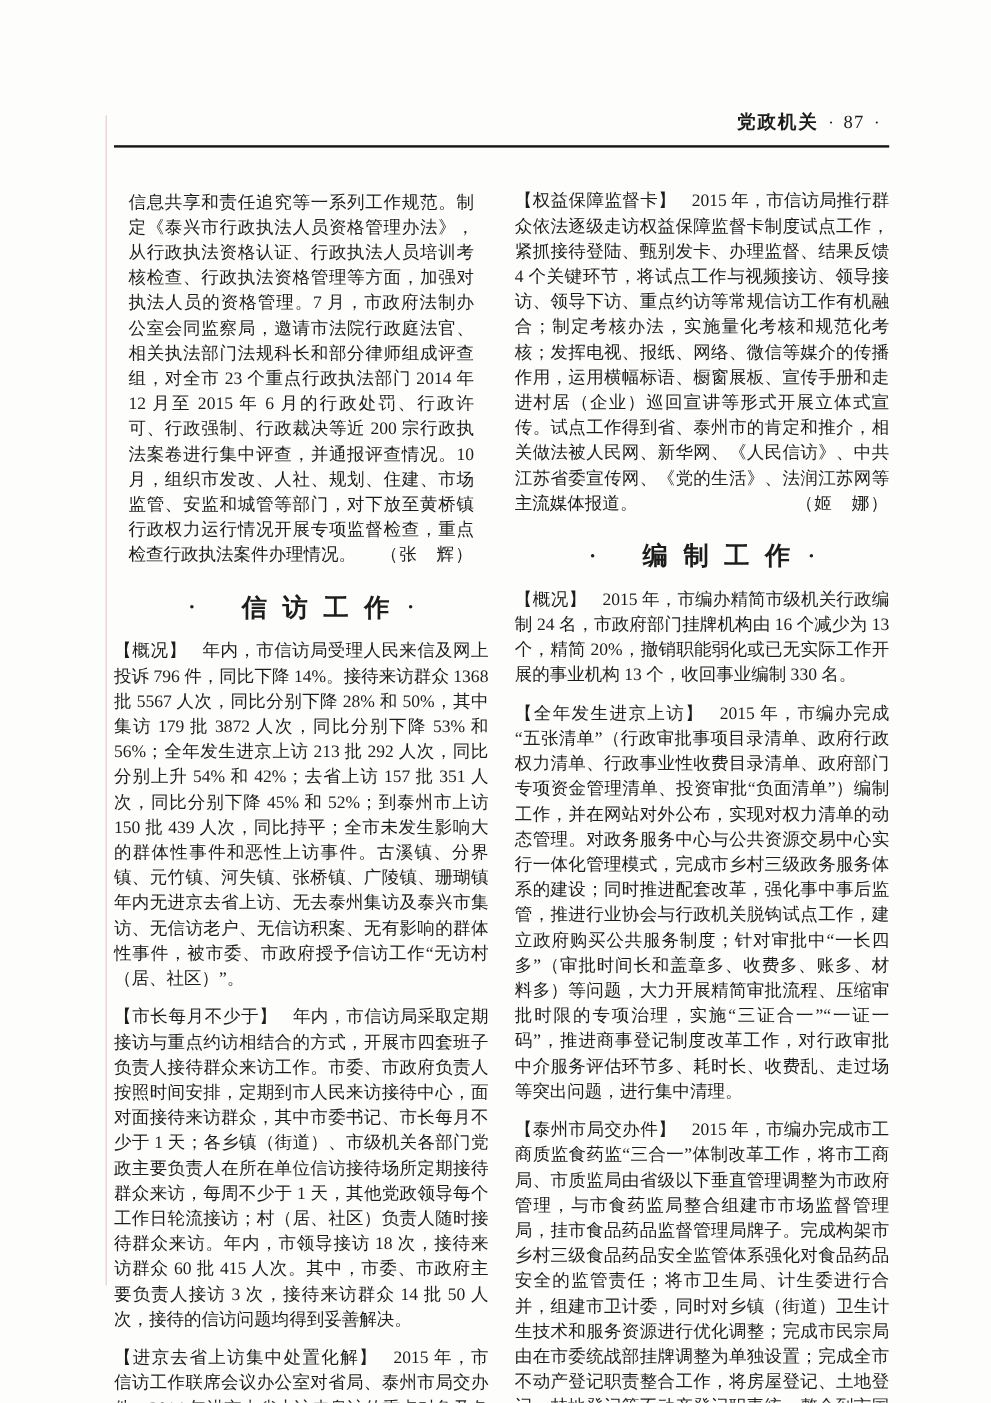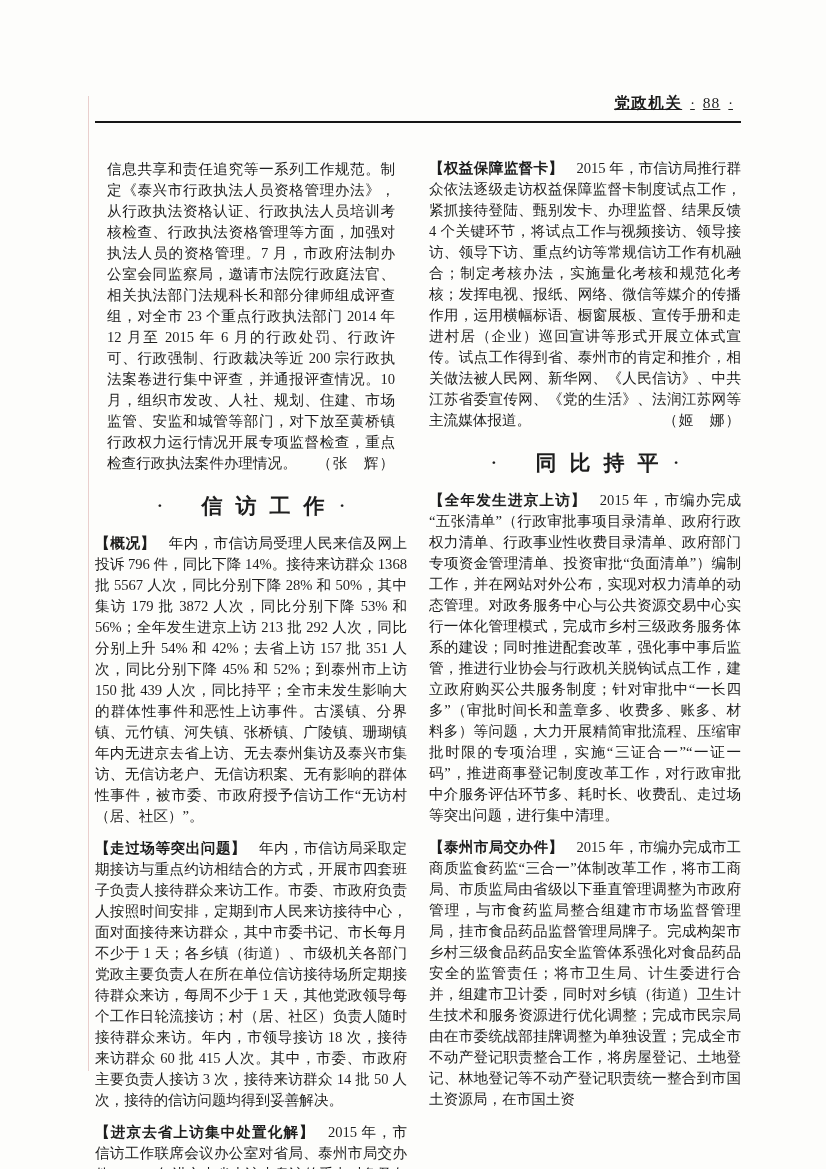--- a/index.html
+++ b/index.html
@@ -12,37 +12,37 @@
   .scan-line{
     position:absolute;left:88px;top:96px;width:1px;height:975px;
     background:rgba(195,120,120,.35);
   }
   .content{position:absolute;left:95px;top:94px;width:646px;}
 
   
   .page-header{
     display:flex;justify-content:flex-end;align-items:baseline;
     padding-bottom:8px;border-bottom:2.5px solid #161616;
-    font-size:15.5px;line-height:18px;text-decoration:underline;
+    font-size:15.5px;line-height:18px;
   }
   .ph-section{font-weight:bold;letter-spacing:1.5px;}
   .ph-dot{margin:0 8px;font-size:14px;}
   .ph-page{letter-spacing:1px;}
 
   
   .cols{display:flex;gap:22px;margin-top:24px;}
   .col{
     width:312px;flex:0 0 312px;
     font-size:14.6px;line-height:21px;
     text-align:justify;
   }
   p.para{margin:12px;}
   .entry{margin-top:11px;}
   .entry-head{
-    font-weight:bold;
+    font-weight:normal;
     font-family:"Liberation Sans","DejaVu Sans",sans-serif;
     letter-spacing:.3px;
     margin-right:13px;
   }
   .attribution{float:right;letter-spacing:1px;}
 
   .section-heading{
     margin:17px 0 12px;
     display:flex;justify-content:center;align-items:center;
     font-size:21px;line-height:30px;font-weight:600;
@@ -54,21 +54,21 @@
 </head>
 <body>
 
 <div class="scan-line"></div>
 
 <div class="content">
 
   <div class="page-header">
     <span class="ph-section">党政机关</span>
     <span class="ph-dot">·</span>
-    <span class="ph-page">88</span>
+    <span class="ph-page">87</span>
     <span class="ph-dot">·</span>
   </div>
 
   <div class="cols">
 
     <div class="col">
       <p class="para">
         <span>信息共享和责任追究等一系列工作规范。制定《泰兴市行政执法人员资格管理办法》，从行政执法资格认证、行政执法人员培训考核检查、行政执法资格管理等方面，加强对执法人员的资格管理。7 月，市政府法制办公室会同监察局，邀请市法院行政庭法官、相关执法部门法规科长和部分律师组成评查组，对全市 23 个重点行政执法部门 2014 年 12 月至 2015 年 6 月的行政处罚、行政许可、行政强制、行政裁决等近 200 宗行政执法案卷进行集中评查，并通报评查情况。10 月，组织市发改、人社、规划、住建、市场监管、安监和城管等部门，对下放至黄桥镇行政权力运行情况开展专项监督检查，重点检查行政执法案件办理情况。</span>
         <span class="attribution">（张　辉）</span>
       </p>
@@ -77,41 +77,44 @@
         <span class="sh-dot">·</span>
         <span class="sh-title">信访工作</span>
         <span class="sh-dot">·</span>
       </div>
 
       <div class="entry">
         <b class="entry-head">【概况】</b><span>年内，市信访局受理人民来信及网上投诉 796 件，同比下降 14%。接待来访群众 1368 批 5567 人次，同比分别下降 28% 和 50%，其中集访 179 批 3872 人次，同比分别下降 53% 和 56%；全年发生进京上访 213 批 292 人次，同比分别上升 54% 和 42%；去省上访 157 批 351 人次，同比分别下降 45% 和 52%；到泰州市上访 150 批 439 人次，同比持平；全市未发生影响大的群体性事件和恶性上访事件。古溪镇、分界镇、元竹镇、河失镇、张桥镇、广陵镇、珊瑚镇年内无进京去省上访、无去泰州集访及泰兴市集访、无信访老户、无信访积案、无有影响的群体性事件，被市委、市政府授予信访工作“无访村（居、社区）”。</span>
       </div>
 
       <div class="entry">
-        <b class="entry-head">【走过场等突出问题】</b><span>年内，市信访局采取定期接访与重点约访相结合的方式，开展市四套班子负责人接待群众来访工作。市委、市政府负责人按照时间安排，定期到市人民来访接待中心，面对面接待来访群众，其中市委书记、市长每月不少于 1 天；各乡镇（街道）、市级机关各部门党政主要负责人在所在单位信访接待场所定期接待群众来访，每周不少于 1 天，其他党政领导每个工作日轮流接访；村（居、社区）负责人随时接待群众来访。年内，市领导接访 18 次，接待来访群众 60 批 415 人次。其中，市委、市政府主要负责人接访 3 次，接待来访群众 14 批 50 人次，接待的信访问题均得到妥善解决。</span>
+        <b class="entry-head">【市长每月不少于】</b><span>年内，市信访局采取定期接访与重点约访相结合的方式，开展市四套班子负责人接待群众来访工作。市委、市政府负责人按照时间安排，定期到市人民来访接待中心，面对面接待来访群众，其中市委书记、市长每月不少于 1 天；各乡镇（街道）、市级机关各部门党政主要负责人在所在单位信访接待场所定期接待群众来访，每周不少于 1 天，其他党政领导每个工作日轮流接访；村（居、社区）负责人随时接待群众来访。年内，市领导接访 18 次，接待来访群众 60 批 415 人次。其中，市委、市政府主要负责人接访 3 次，接待来访群众 14 批 50 人次，接待的信访问题均得到妥善解决。</span>
       </div>
 
       <div class="entry">
         <b class="entry-head">【进京去省上访集中处置化解】</b><span>2015 年，市信访工作联席会议办公室对省局、泰州市局交办件、2014 年进京去省上访未息访的重点对象及各乡镇（街道）排查的可能发生滋事扰序行为信访重点人员进行梳理，梳理重点信访人员 166 名。以市联席会议名义专题发文，召开专题会议动员部署，将 166 件信访事项交办到各乡</span>
       </div>
     </div>
 
     <div class="col">
 
       <div class="entry">
         <b class="entry-head">【权益保障监督卡】</b><span>2015 年，市信访局推行群众依法逐级走访权益保障监督卡制度试点工作，紧抓接待登陆、甄别发卡、办理监督、结果反馈 4 个关键环节，将试点工作与视频接访、领导接访、领导下访、重点约访等常规信访工作有机融合；制定考核办法，实施量化考核和规范化考核；发挥电视、报纸、网络、微信等媒介的传播作用，运用横幅标语、橱窗展板、宣传手册和走进村居（企业）巡回宣讲等形式开展立体式宣传。试点工作得到省、泰州市的肯定和推介，相关做法被人民网、新华网、《人民信访》、中共江苏省委宣传网、《党的生活》、法润江苏网等主流媒体报道。</span>
         <span class="attribution">（姬　娜）</span>
       </div>
 
       <div class="section-heading">
         <span class="sh-dot">·</span>
-        <span class="sh-title">同比持平</span>
+        <span class="sh-title">编制工作</span>
         <span class="sh-dot">·</span>
       </div>
 
+      <div class="entry">
+        <b class="entry-head">【概况】</b><span>2015 年，市编办精简市级机关行政编制 24 名，市政府部门挂牌机构由 16 个减少为 13 个，精简 20%，撤销职能弱化或已无实际工作开展的事业机构 13 个，收回事业编制 330 名。</span>
+      </div>
 
       <div class="entry">
         <b class="entry-head">【全年发生进京上访】</b><span>2015 年，市编办完成“五张清单”（行政审批事项目录清单、政府行政权力清单、行政事业性收费目录清单、政府部门专项资金管理清单、投资审批“负面清单”）编制工作，并在网站对外公布，实现对权力清单的动态管理。对政务服务中心与公共资源交易中心实行一体化管理模式，完成市乡村三级政务服务体系的建设；同时推进配套改革，强化事中事后监管，推进行业协会与行政机关脱钩试点工作，建立政府购买公共服务制度；针对审批中“一长四多”（审批时间长和盖章多、收费多、账多、材料多）等问题，大力开展精简审批流程、压缩审批时限的专项治理，实施“三证合一”“一证一码”，推进商事登记制度改革工作，对行政审批中介服务评估环节多、耗时长、收费乱、走过场等突出问题，进行集中清理。</span>
       </div>
 
       <div class="entry">
         <b class="entry-head">【泰州市局交办件】</b><span>2015 年，市编办完成市工商质监食药监“三合一”体制改革工作，将市工商局、市质监局由省级以下垂直管理调整为市政府管理，与市食药监局整合组建市市场监督管理局，挂市食品药品监督管理局牌子。完成构架市乡村三级食品药品安全监管体系强化对食品药品安全的监管责任；将市卫生局、计生委进行合并，组建市卫计委，同时对乡镇（街道）卫生计生技术和服务资源进行优化调整；完成市民宗局由在市委统战部挂牌调整为单独设置；完成全市不动产登记职责整合工作，将房屋登记、土地登记、林地登记等不动产登记职责统一整合到市国土资源局，在市国土资</span>
       </div>
     </div>
 

